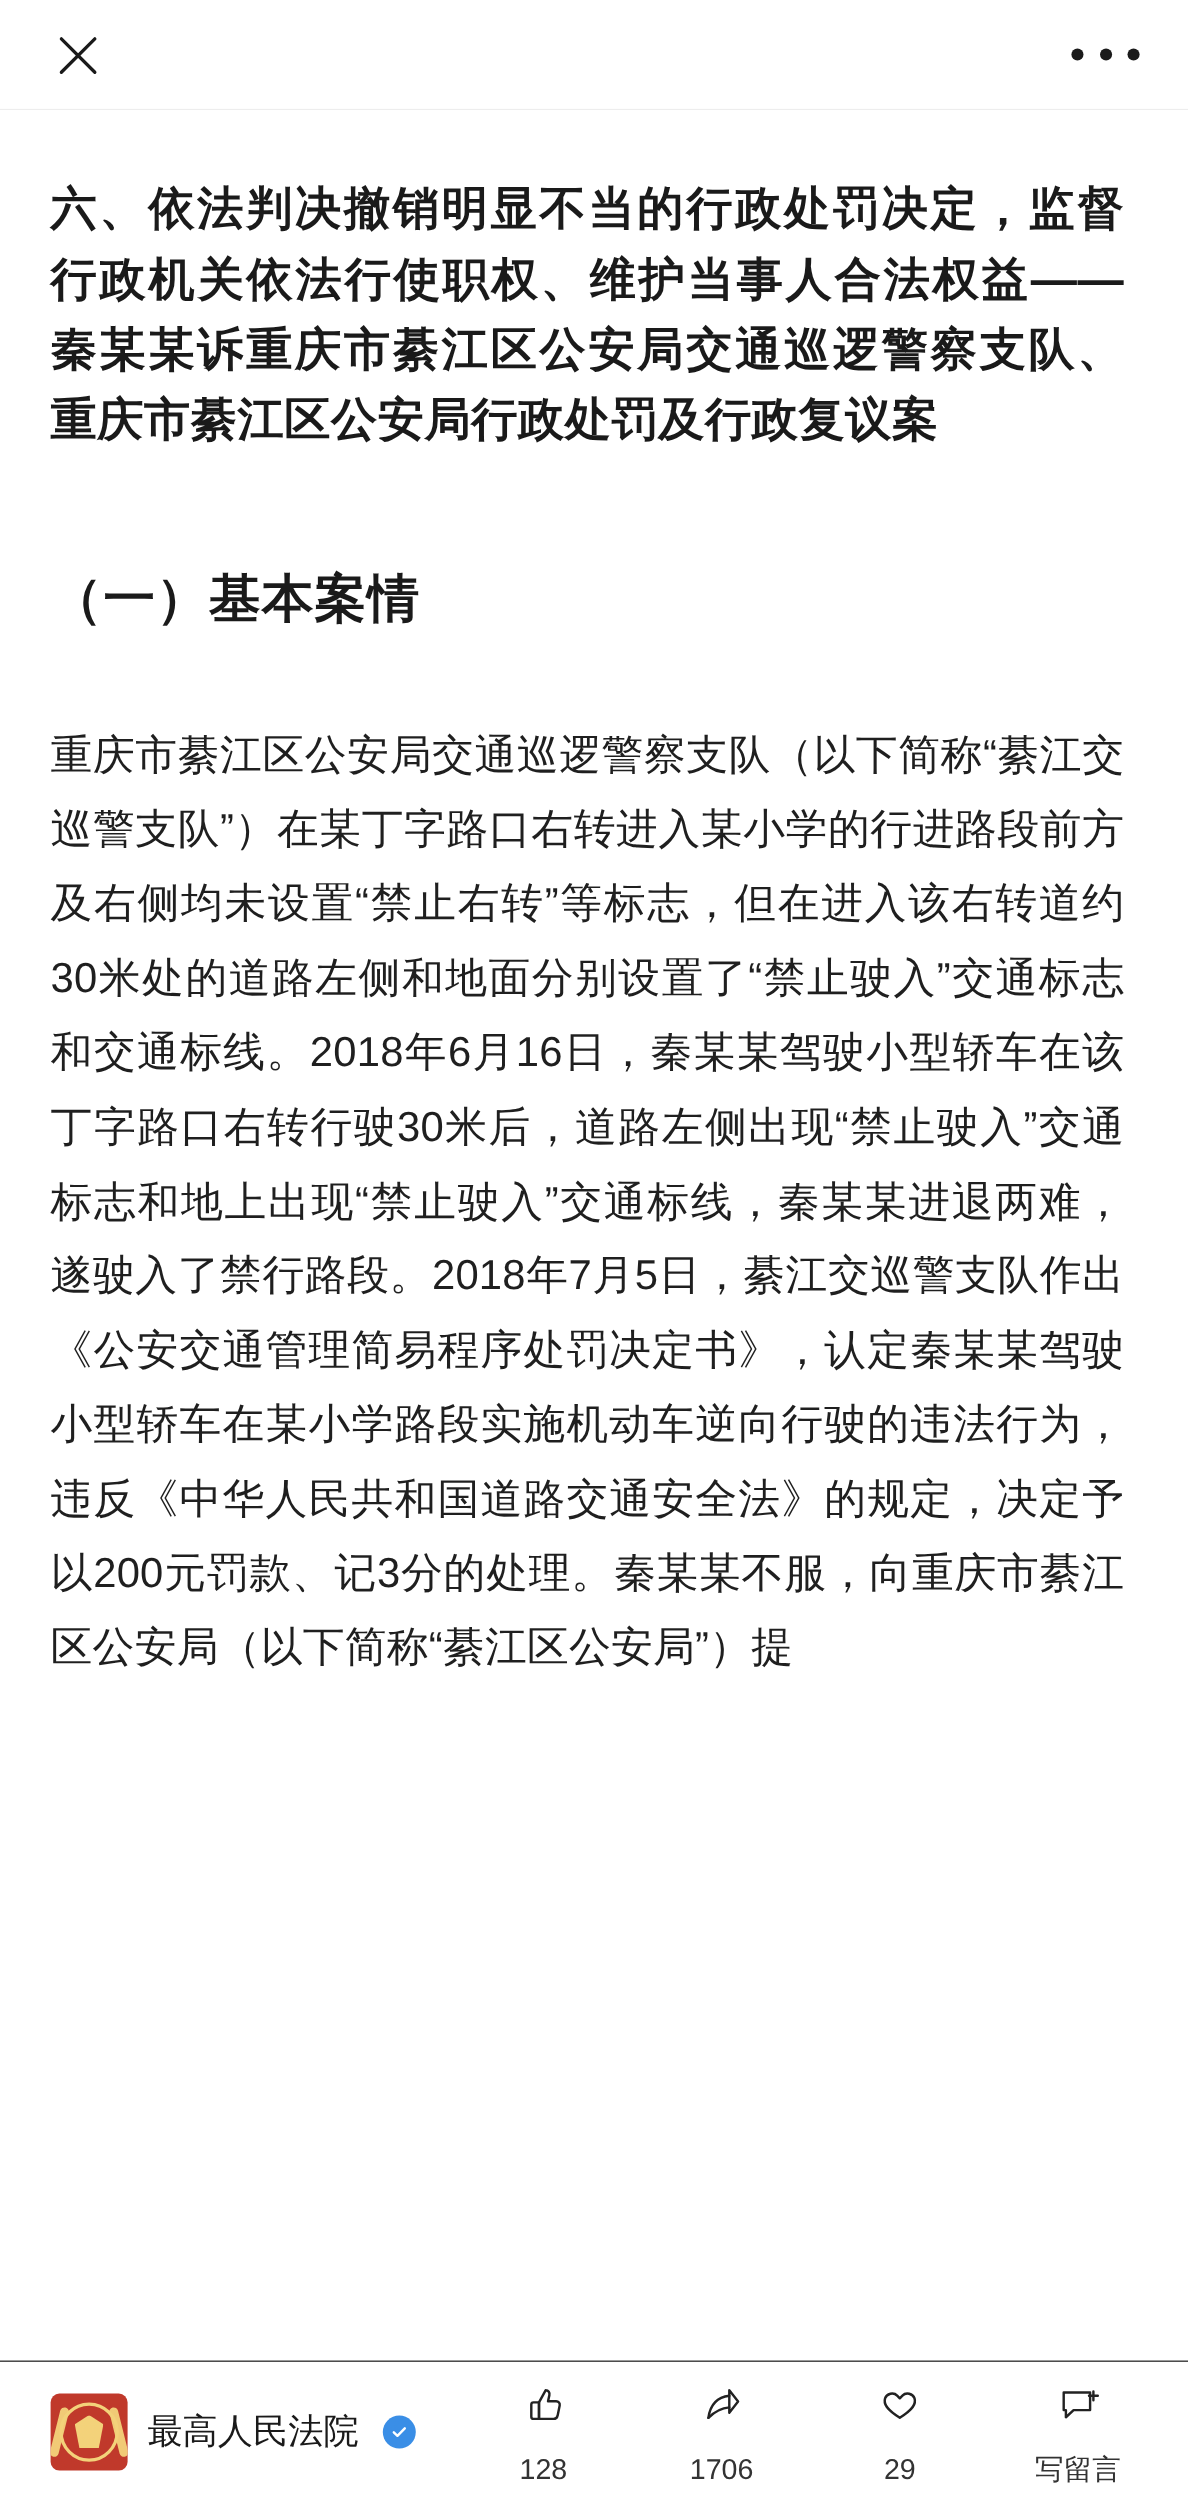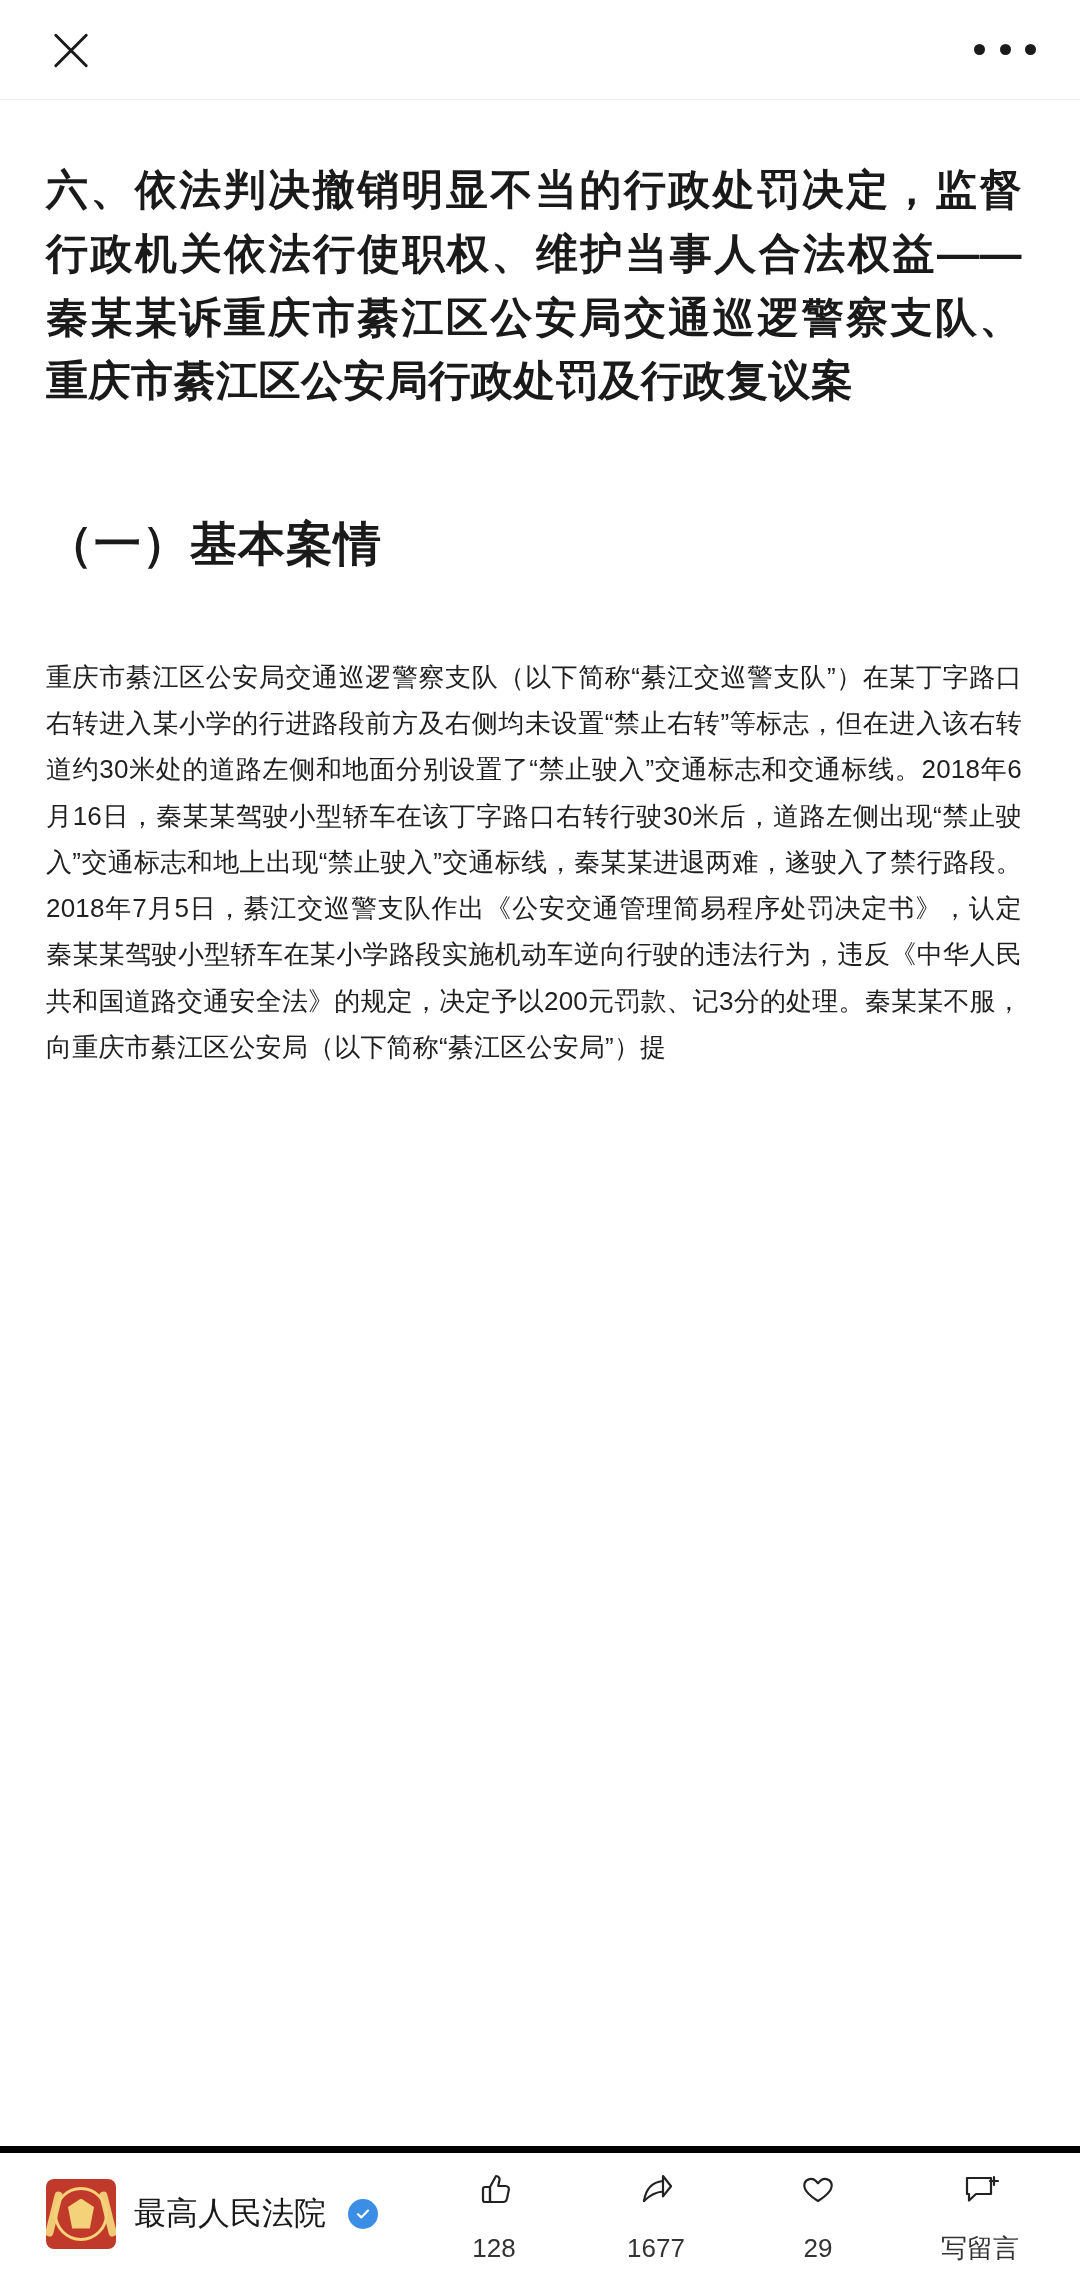--- a/index.html
+++ b/index.html
@@ -86,36 +86,36 @@
   }
   .section-heading {
     font-size: 47px;
     font-weight: 700;
     color: #1a1a1a;
     line-height: 1.5;
     margin: 96px 0 0 0;
     letter-spacing: 1px;
   }
   .body-para {
-    font-size: 26px;
+    font-size: 38px;
     line-height: 1.78;
     color: #1f1f1f;
     margin: 74px 0 0 0;
     text-align: justify;
     text-justify: inter-ideograph;
     letter-spacing: 0.2px;
   }
 
   
   .bottombar {
     position: relative;
     flex: 0 0 128px;
     height: 128px;
     background: #ffffff;
-    border-top: 7px solid #000000;
+    border-top: 1px solid #000000;
     display: flex;
     align-items: center;
     justify-content: space-between;
     padding: 0 42px 0 46px;
   }
   .account {
     display: flex;
     align-items: center;
     gap: 18px;
   }
@@ -256,21 +256,21 @@
       </div>
 
       <div class="action">
         <span class="glyph">
           <svg width="44" height="44" viewBox="0 0 44 44">
             <path d="M10 34 C12 20 20 15 29 14" fill="none" stroke="#222" stroke-width="2.2" stroke-linecap="round"></path>
             <path d="M10 34 C16 28 22 25 29 24.5" fill="none" stroke="#222" stroke-width="2.2" stroke-linecap="round"></path>
             <path d="M29 9 L37 19.2 L29 29.4 Z" fill="none" stroke="#222" stroke-width="2.2" stroke-linejoin="round"></path>
           </svg>
         </span>
-        <span class="label">1677</span>
+        <span class="label">1706</span>
       </div>
 
       <div class="action">
         <span class="glyph">
           <svg width="44" height="44" viewBox="0 0 44 44">
             <path d="M22 34 C10 26.5 7 21.5 8.6 16.4 C10 11.8 16.4 10.4 19.6 13.8 L22 16.3 L24.4 13.8 C27.6 10.4 34 11.8 35.4 16.4 C37 21.5 34 26.5 22 34 Z" fill="none" stroke="#222" stroke-width="2.2" stroke-linejoin="round"></path>
           </svg>
         </span>
         <span class="label">29</span>
       </div>

